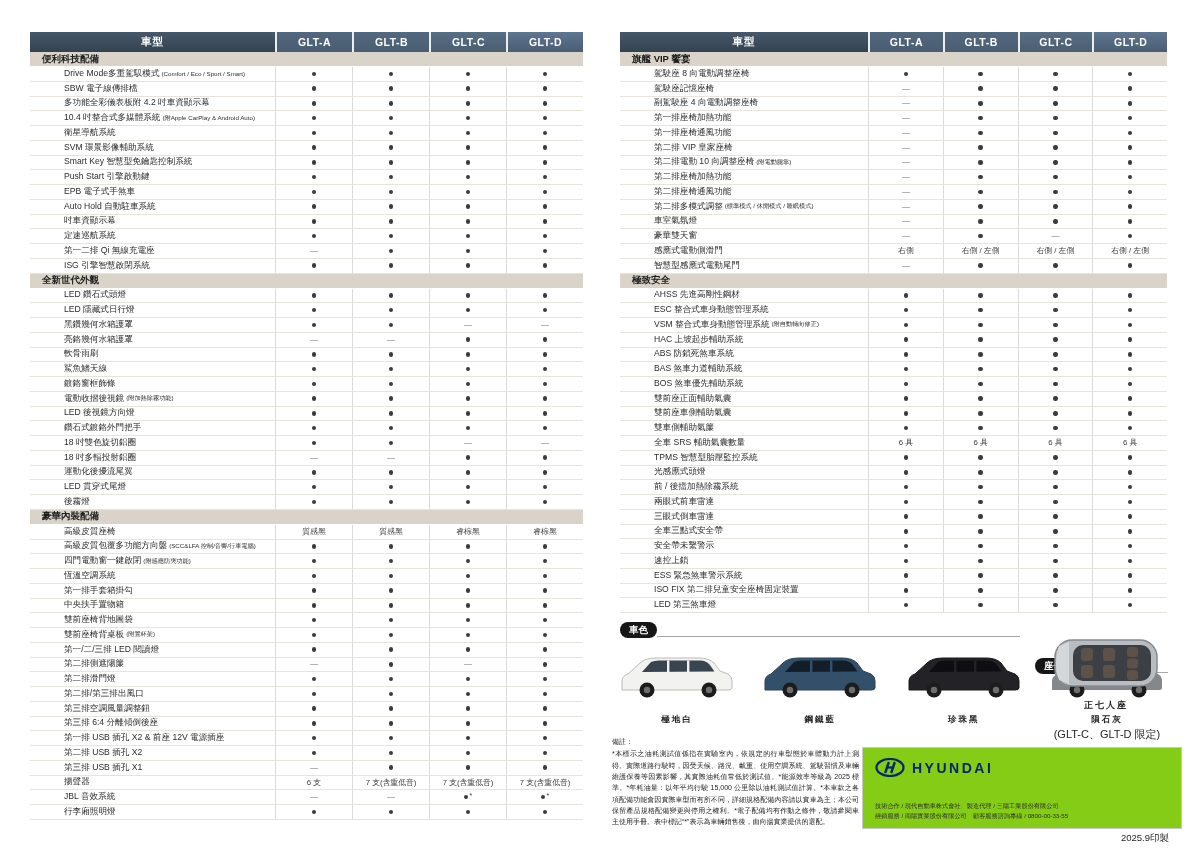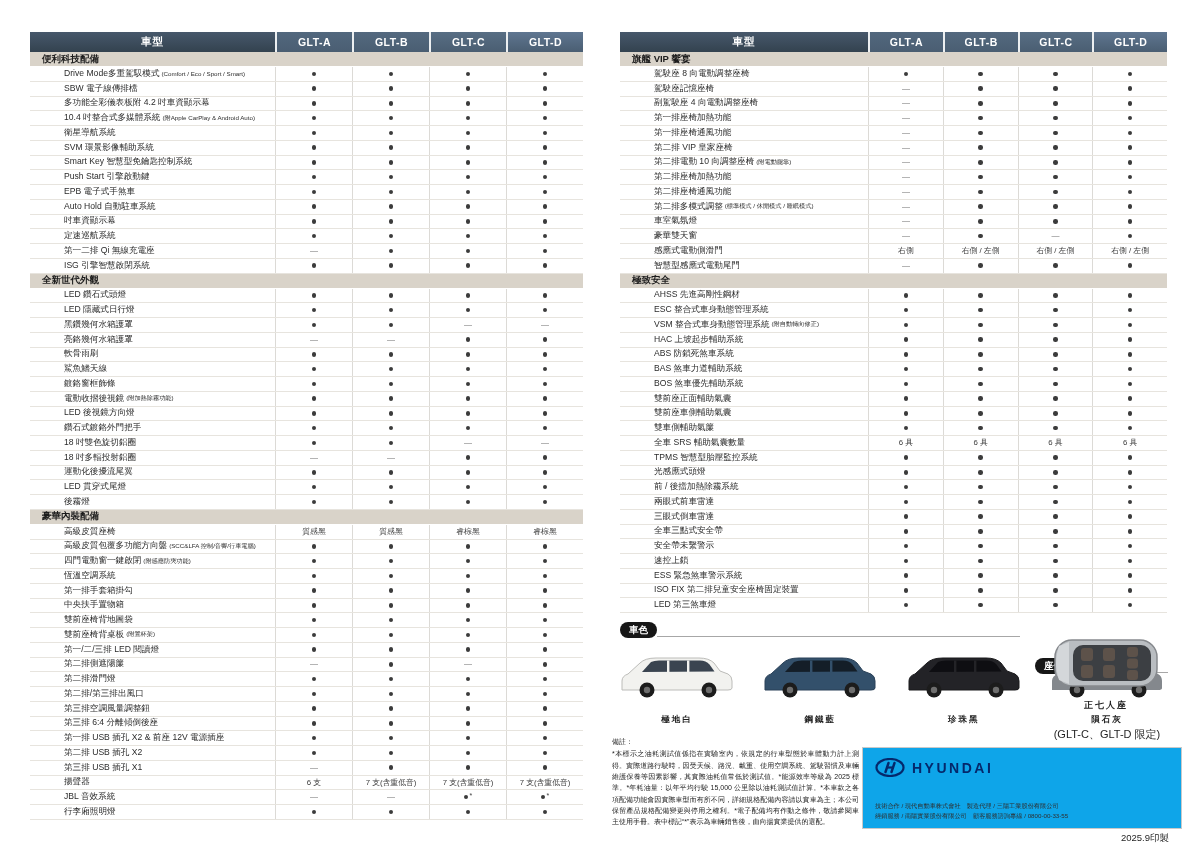--- a/index.html
+++ b/index.html
@@ -47,21 +47,21 @@
   
   .seat-block{position:absolute;left:1042px;top:634px;width:128px;text-align:center;}
   .seat-label{font-weight:bold;font-size:9px;color:#1f1f1f;margin-top:3px;letter-spacing:2px;}
 
   
   .notes{position:absolute;left:612px;top:736px;width:247px;font-size:7px;line-height:1.62;
          color:#222;text-align:justify;}
   .notes-title{font-size:7px;margin-bottom:1px;}
 
   
-  .brand-box{position:absolute;left:862px;top:747px;width:320px;height:82px;background:#0ea5e9;
+  .brand-box{position:absolute;left:862px;top:747px;width:320px;height:82px;background:#84cc16;
              border:1px solid #c9c9c9;box-sizing:border-box;}
   .brand-logo{position:absolute;left:12px;top:10px;display:flex;align-items:center;gap:7px;}
   .brand-word{font-weight:bold;font-size:14px;color:#05286b;letter-spacing:2.5px;}
   .brand-lines{position:absolute;left:12px;bottom:7px;font-size:6.2px;color:#2e2e2e;line-height:1.6;}
 
   .print-label{position:absolute;right:30px;bottom:3px;font-size:9.5px;color:#1f1f1f;}
 </style>
 </head>
 <body>
 

